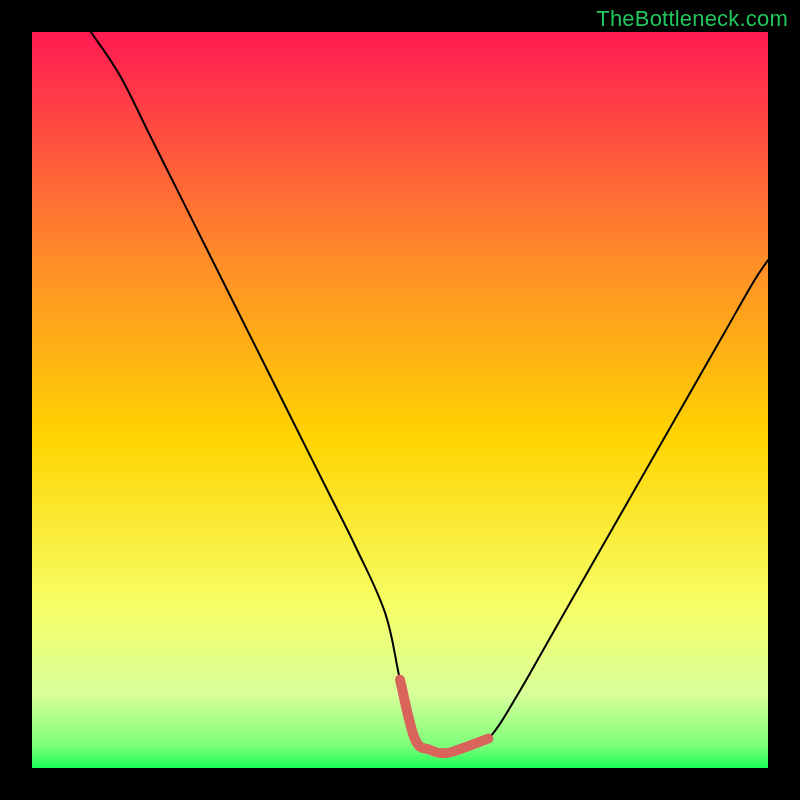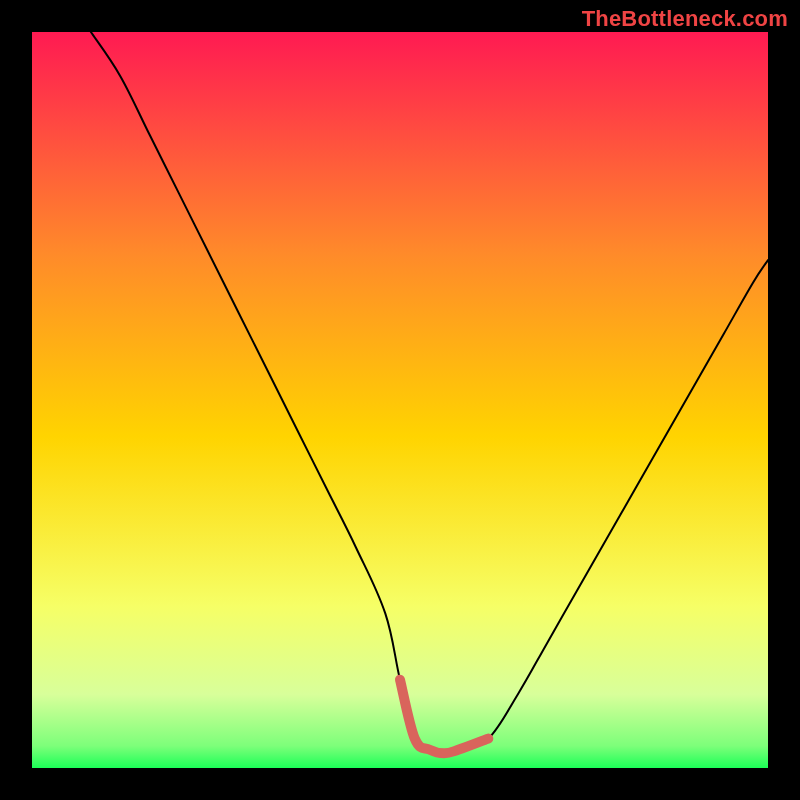--- a/index.html
+++ b/index.html
@@ -14,23 +14,23 @@
   .frame {
     position: relative;
     width: 800px;
     height: 800px;
     background: #000;
   }
   .watermark {
     position: absolute;
     top: 6px;
     right: 12px;
-    color: #ef4444;
+    color: #22c55e;
     font-size: 22px;
-    font-weight: 700;
+    font-weight: 400;
     letter-spacing: 0.2px;
   }
   .plot {
     position: absolute;
     left: 32px;
     top: 32px;
     width: 736px;
     height: 736px;
   }
   .plot svg {

